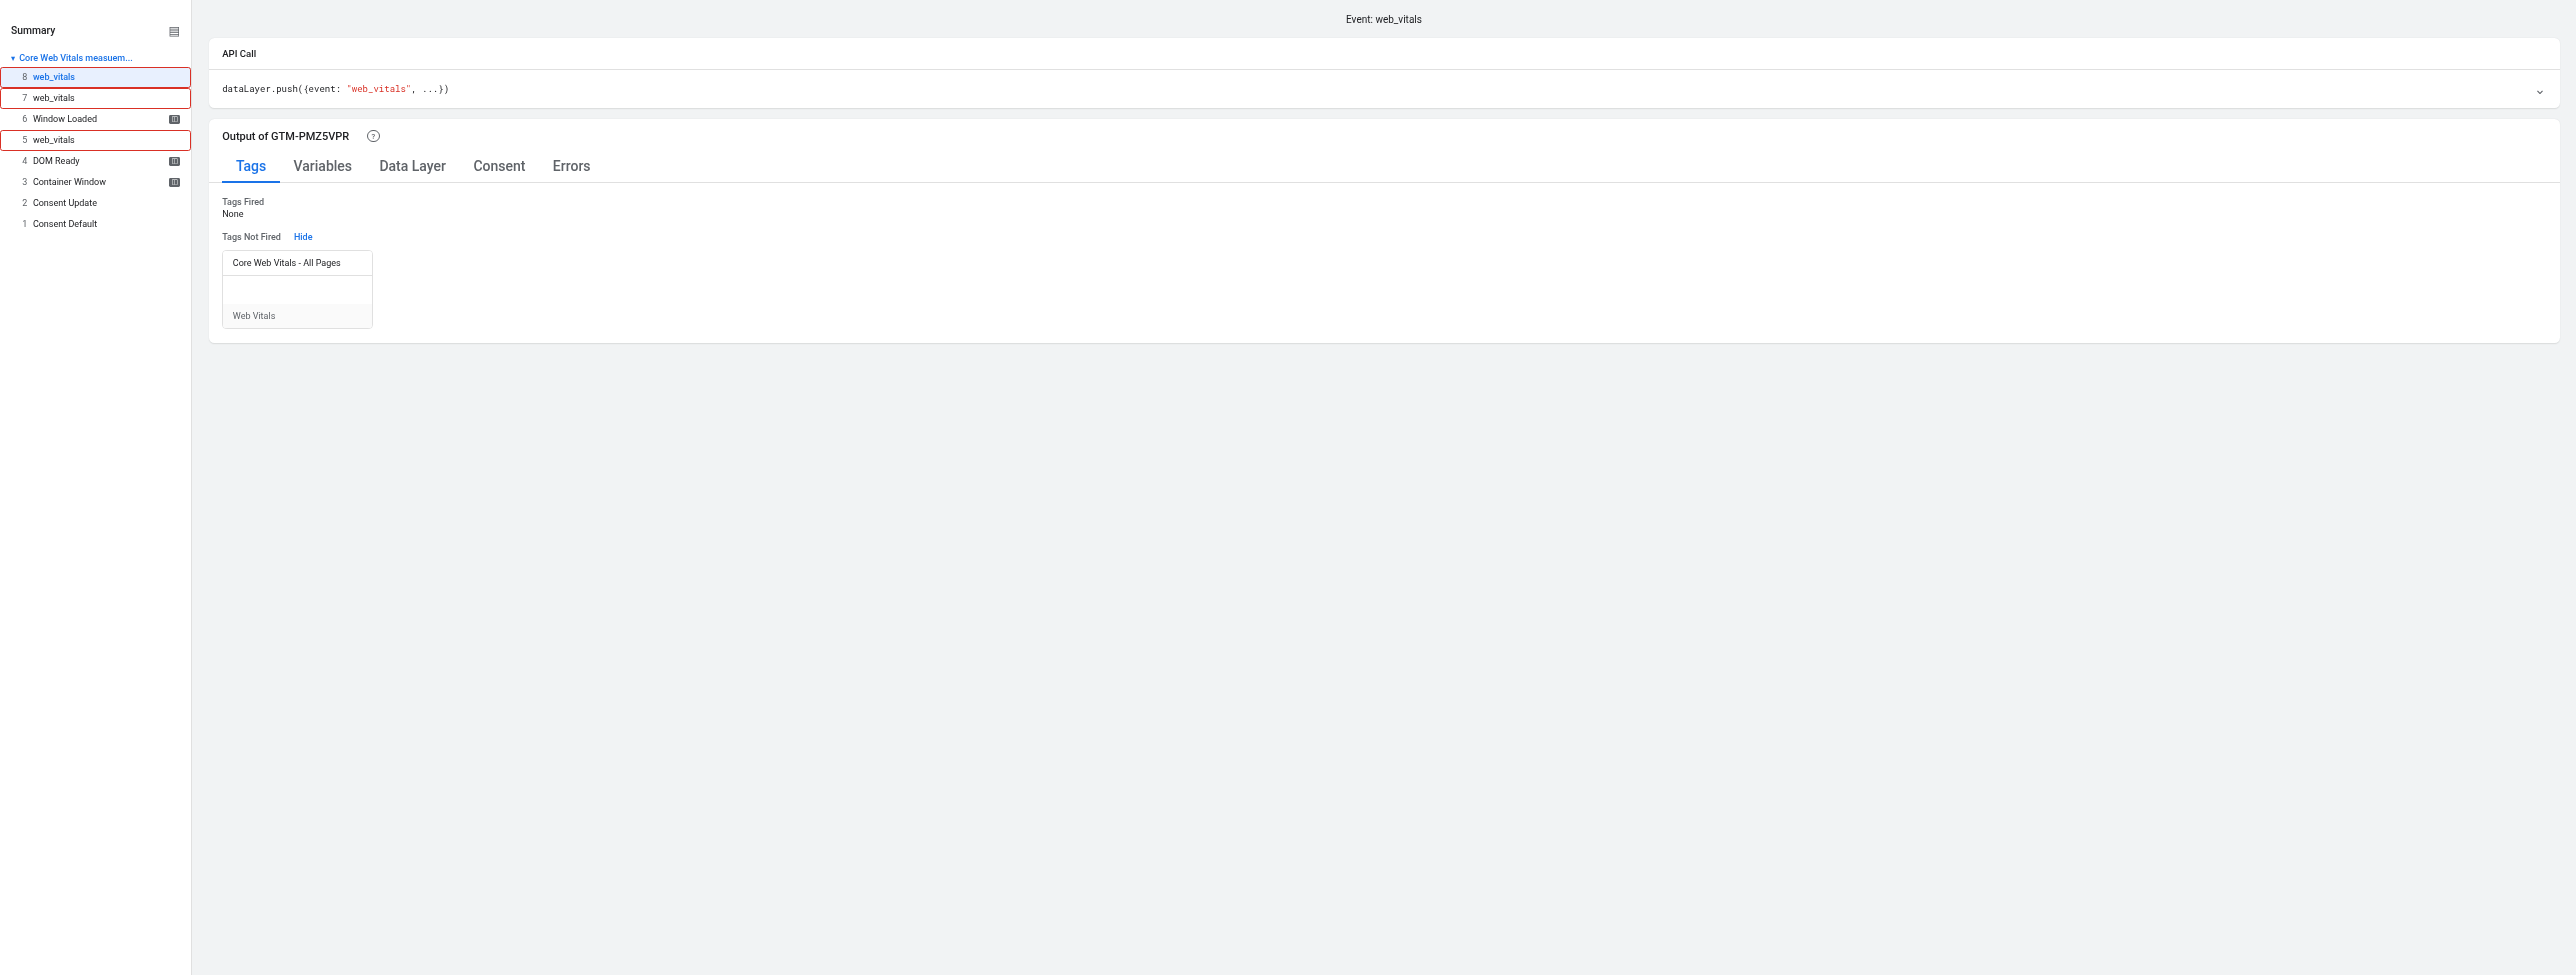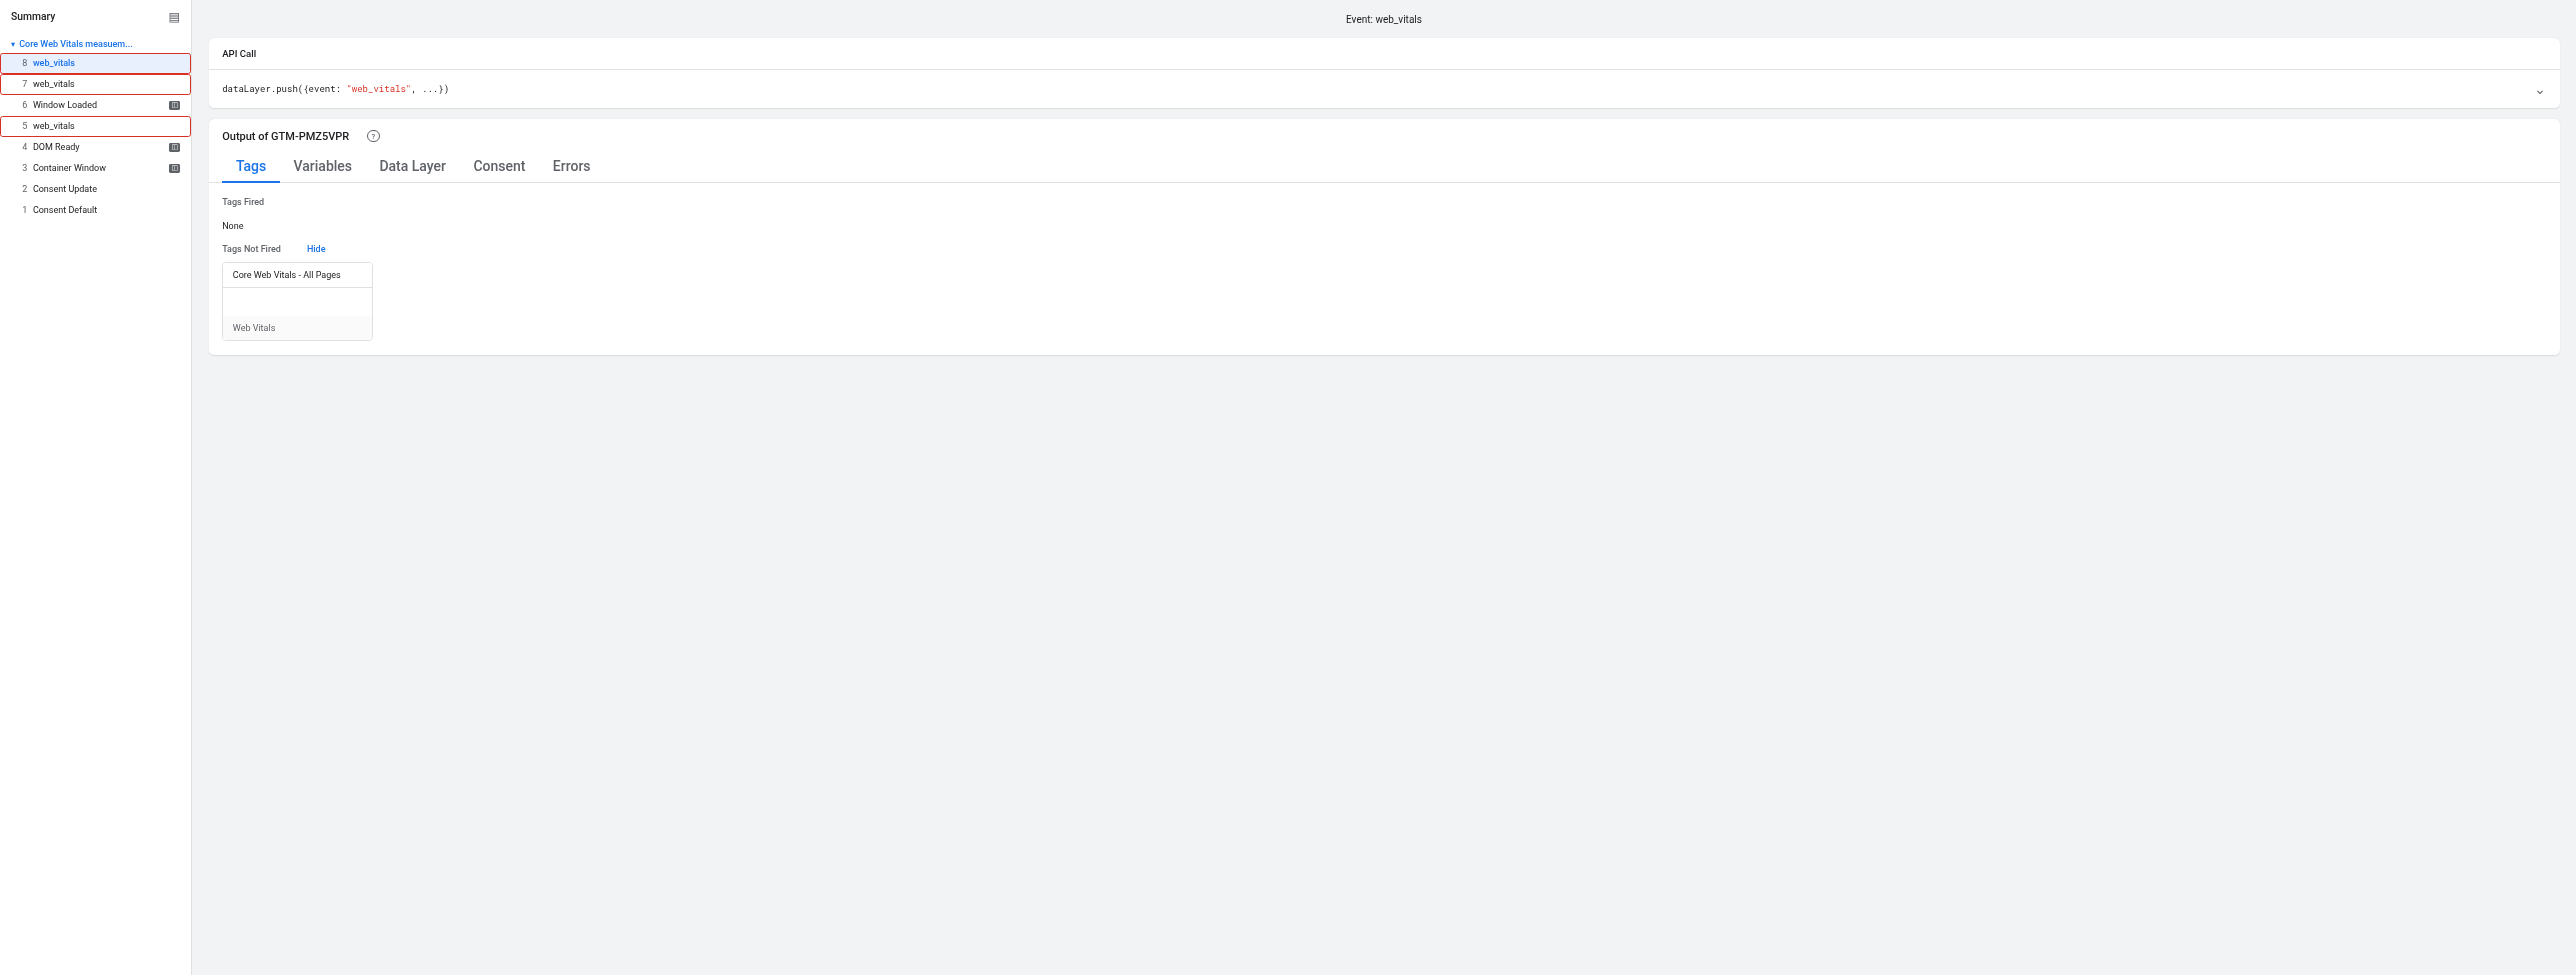--- a/index.html
+++ b/index.html
@@ -15,21 +15,21 @@
 
     
     .sidebar {
       width: 192px;
       min-width: 192px;
       background: #fff;
       border-right: 0.7px solid #e0e0e0;
       display: flex;
       flex-direction: column;
       overflow-y: auto;
-      padding: 4px 0;
+      padding: 18px 0;
     }
 
     .sidebar-header {
       display: flex;
       align-items: center;
       justify-content: space-between;
       padding: 5.5px 11px 11px 11px;
     }
 
     .sidebar-header-title {
@@ -218,33 +218,33 @@
 
     
     .tab-content {
       padding: 13.7px 13.7px;
     }
 
     .section-label {
       font-size: 9px;
       color: #5f6368;
       font-weight: 500;
-      margin-bottom: 14px;
+      margin-bottom: 2px;
     }
 
     .none-text {
       font-size: 9px;
       color: #202124;
       margin-bottom: 13.7px;
     }
 
     .tags-not-fired-header {
       display: flex;
       align-items: center;
-      gap: 26px;
+      gap: 13px;
       margin-bottom: 8.2px;
     }
 
     .hide-link {
       font-size: 9px;
       color: #1a73e8;
       cursor: pointer;
       font-weight: 500;
     }
 

